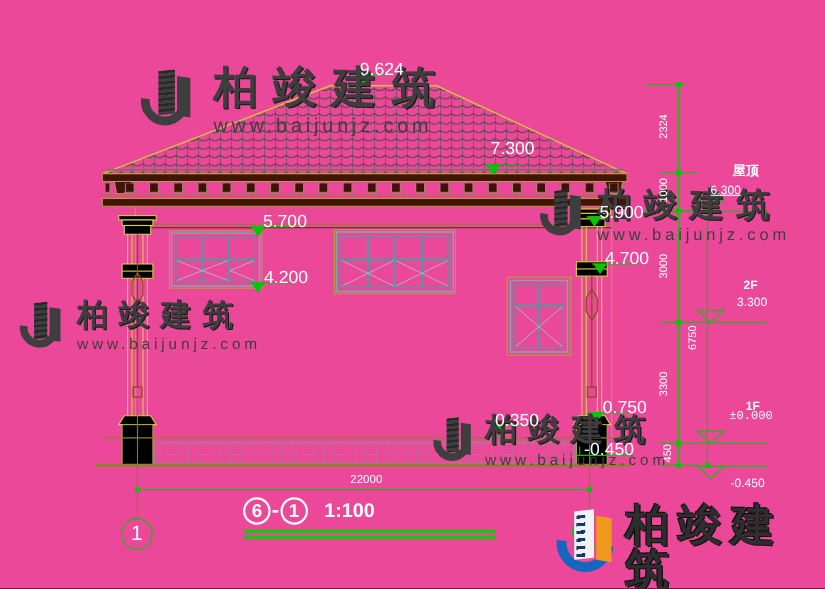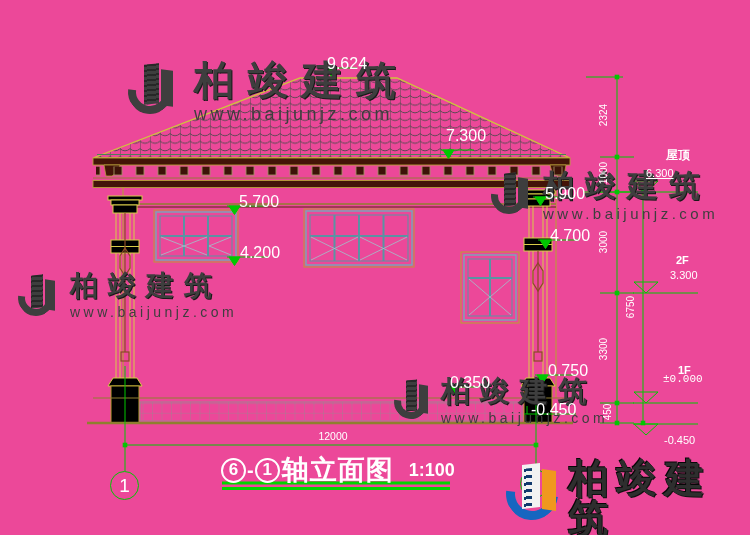--- a/index.html
+++ b/index.html
@@ -306,27 +306,26 @@
   <div class="t lvl2 bold" style="left:678px; top:365px;">1F</div>
   <div class="t lvl2" style="left:663px; top:374px;font-family:Liberation Mono, monospace;">±0.000</div>
   <div class="t lvl2" style="left:664px; top:435px;">-0.450</div>
 
   <div class="t rot" style="left:582px; top:110px;">2324</div>
   <div class="t rot" style="left:582px; top:168px;">1000</div>
   <div class="t rot" style="left:582px; top:237px;">3000</div>
   <div class="t rot" style="left:582px; top:344px;">3300</div>
   <div class="t rot" style="left:586px; top:407px;">450</div>
   <div class="t rot" style="left:609px; top:302px;">6750</div>
-  <div class="t" style="left:308px; top:431px; width:50px; text-align:center; font-size:10.5px;">12000</div>
+  <div class="t" style="left:308px; top:431px; width:50px; text-align:center; font-size:10.5px;">22000</div>
 
   <div id="titlebar">
     <span class="axbub-sm">6</span>
     <span id="title-dash">-</span>
     <span class="axbub-sm">1</span>
-    <span id="title-name">轴立面图</span>
     <span id="title-scale">1:100</span>
   </div>
 
   <div class="axbub" style="left:110px; top:471px;">1</div>
   <div class="axbub" style="left:520px; top:469px;">6</div>
 
   <div id="brand">
     <span class="b-icon">
       <span class="b-cres"></span>
         <span class="b-w"></span>

